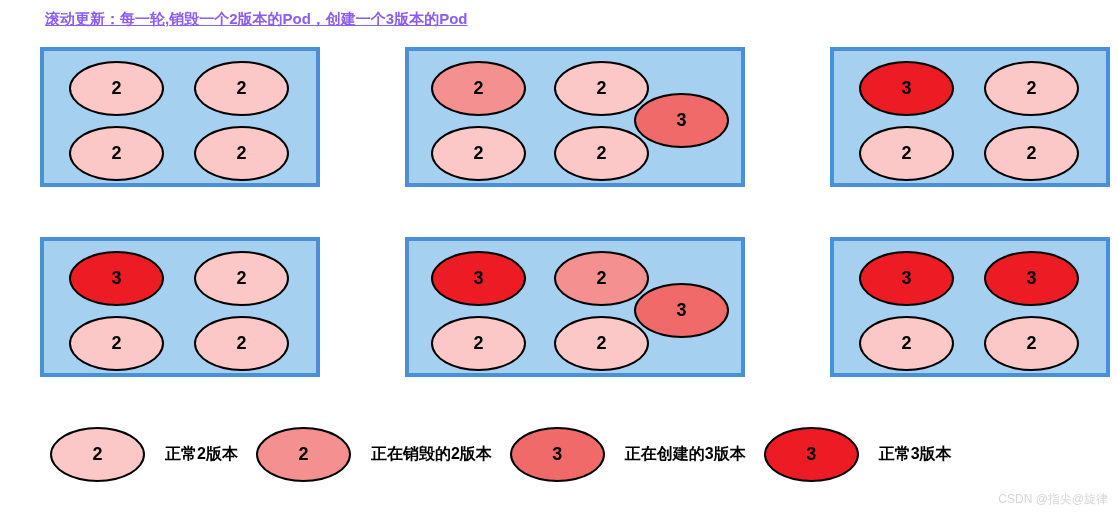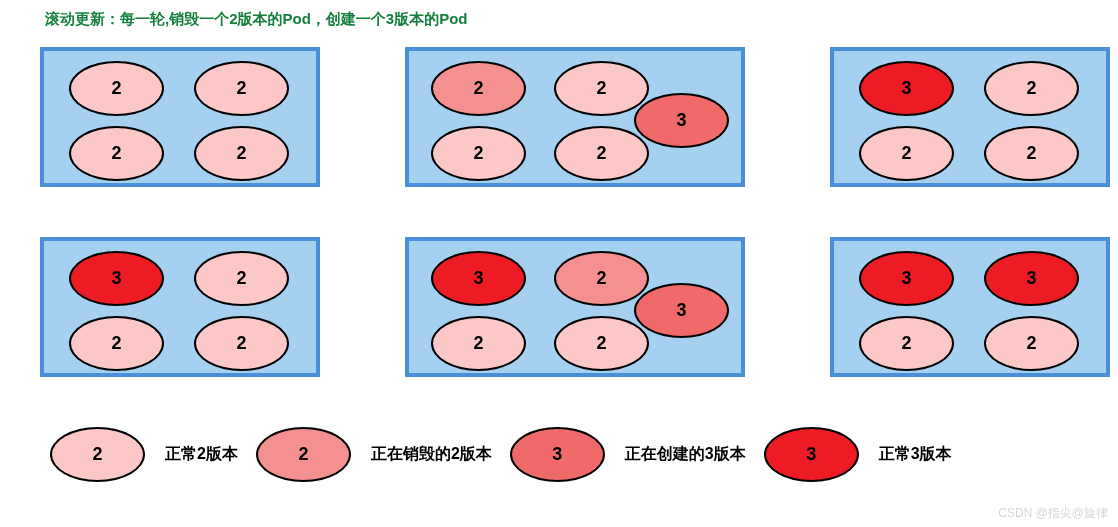--- a/index.html
+++ b/index.html
@@ -7,23 +7,24 @@
       width: 1118px;
       height: 527px;
       background: #ffffff;
       font-family: "Microsoft YaHei", Arial, sans-serif;
       position: relative;
       padding: 10px 40px;
     }
     .title {
       font-size: 15px;
       font-weight: bold;
-      color: #15803d;
+      color: #8b5cf6;
       margin-bottom: 18px;
       margin-left: 5px;
+      text-decoration: underline;
     }
     .grid {
       display: grid;
       grid-template-columns: 280px 340px 280px;
       grid-template-rows: 145px 145px;
       column-gap: 85px;
       row-gap: 45px;
       justify-content: start;
     }
     .box {
@@ -74,21 +75,21 @@
       font-weight: bold;
     }
     .legend-label {
       font-size: 16px;
       font-weight: bold;
       white-space: nowrap;
     }
     .watermark {
       position: absolute;
       right: 10px;
-      bottom: 5px;
+      bottom: 19px;
       font-size: 12px;
       color: #ccc;
       opacity: .8;
     }
   </style>
 </head>
 <body>
 
 <div class="title">滚动更新：每一轮,销毁一个2版本的Pod，创建一个3版本的Pod</div>
 

